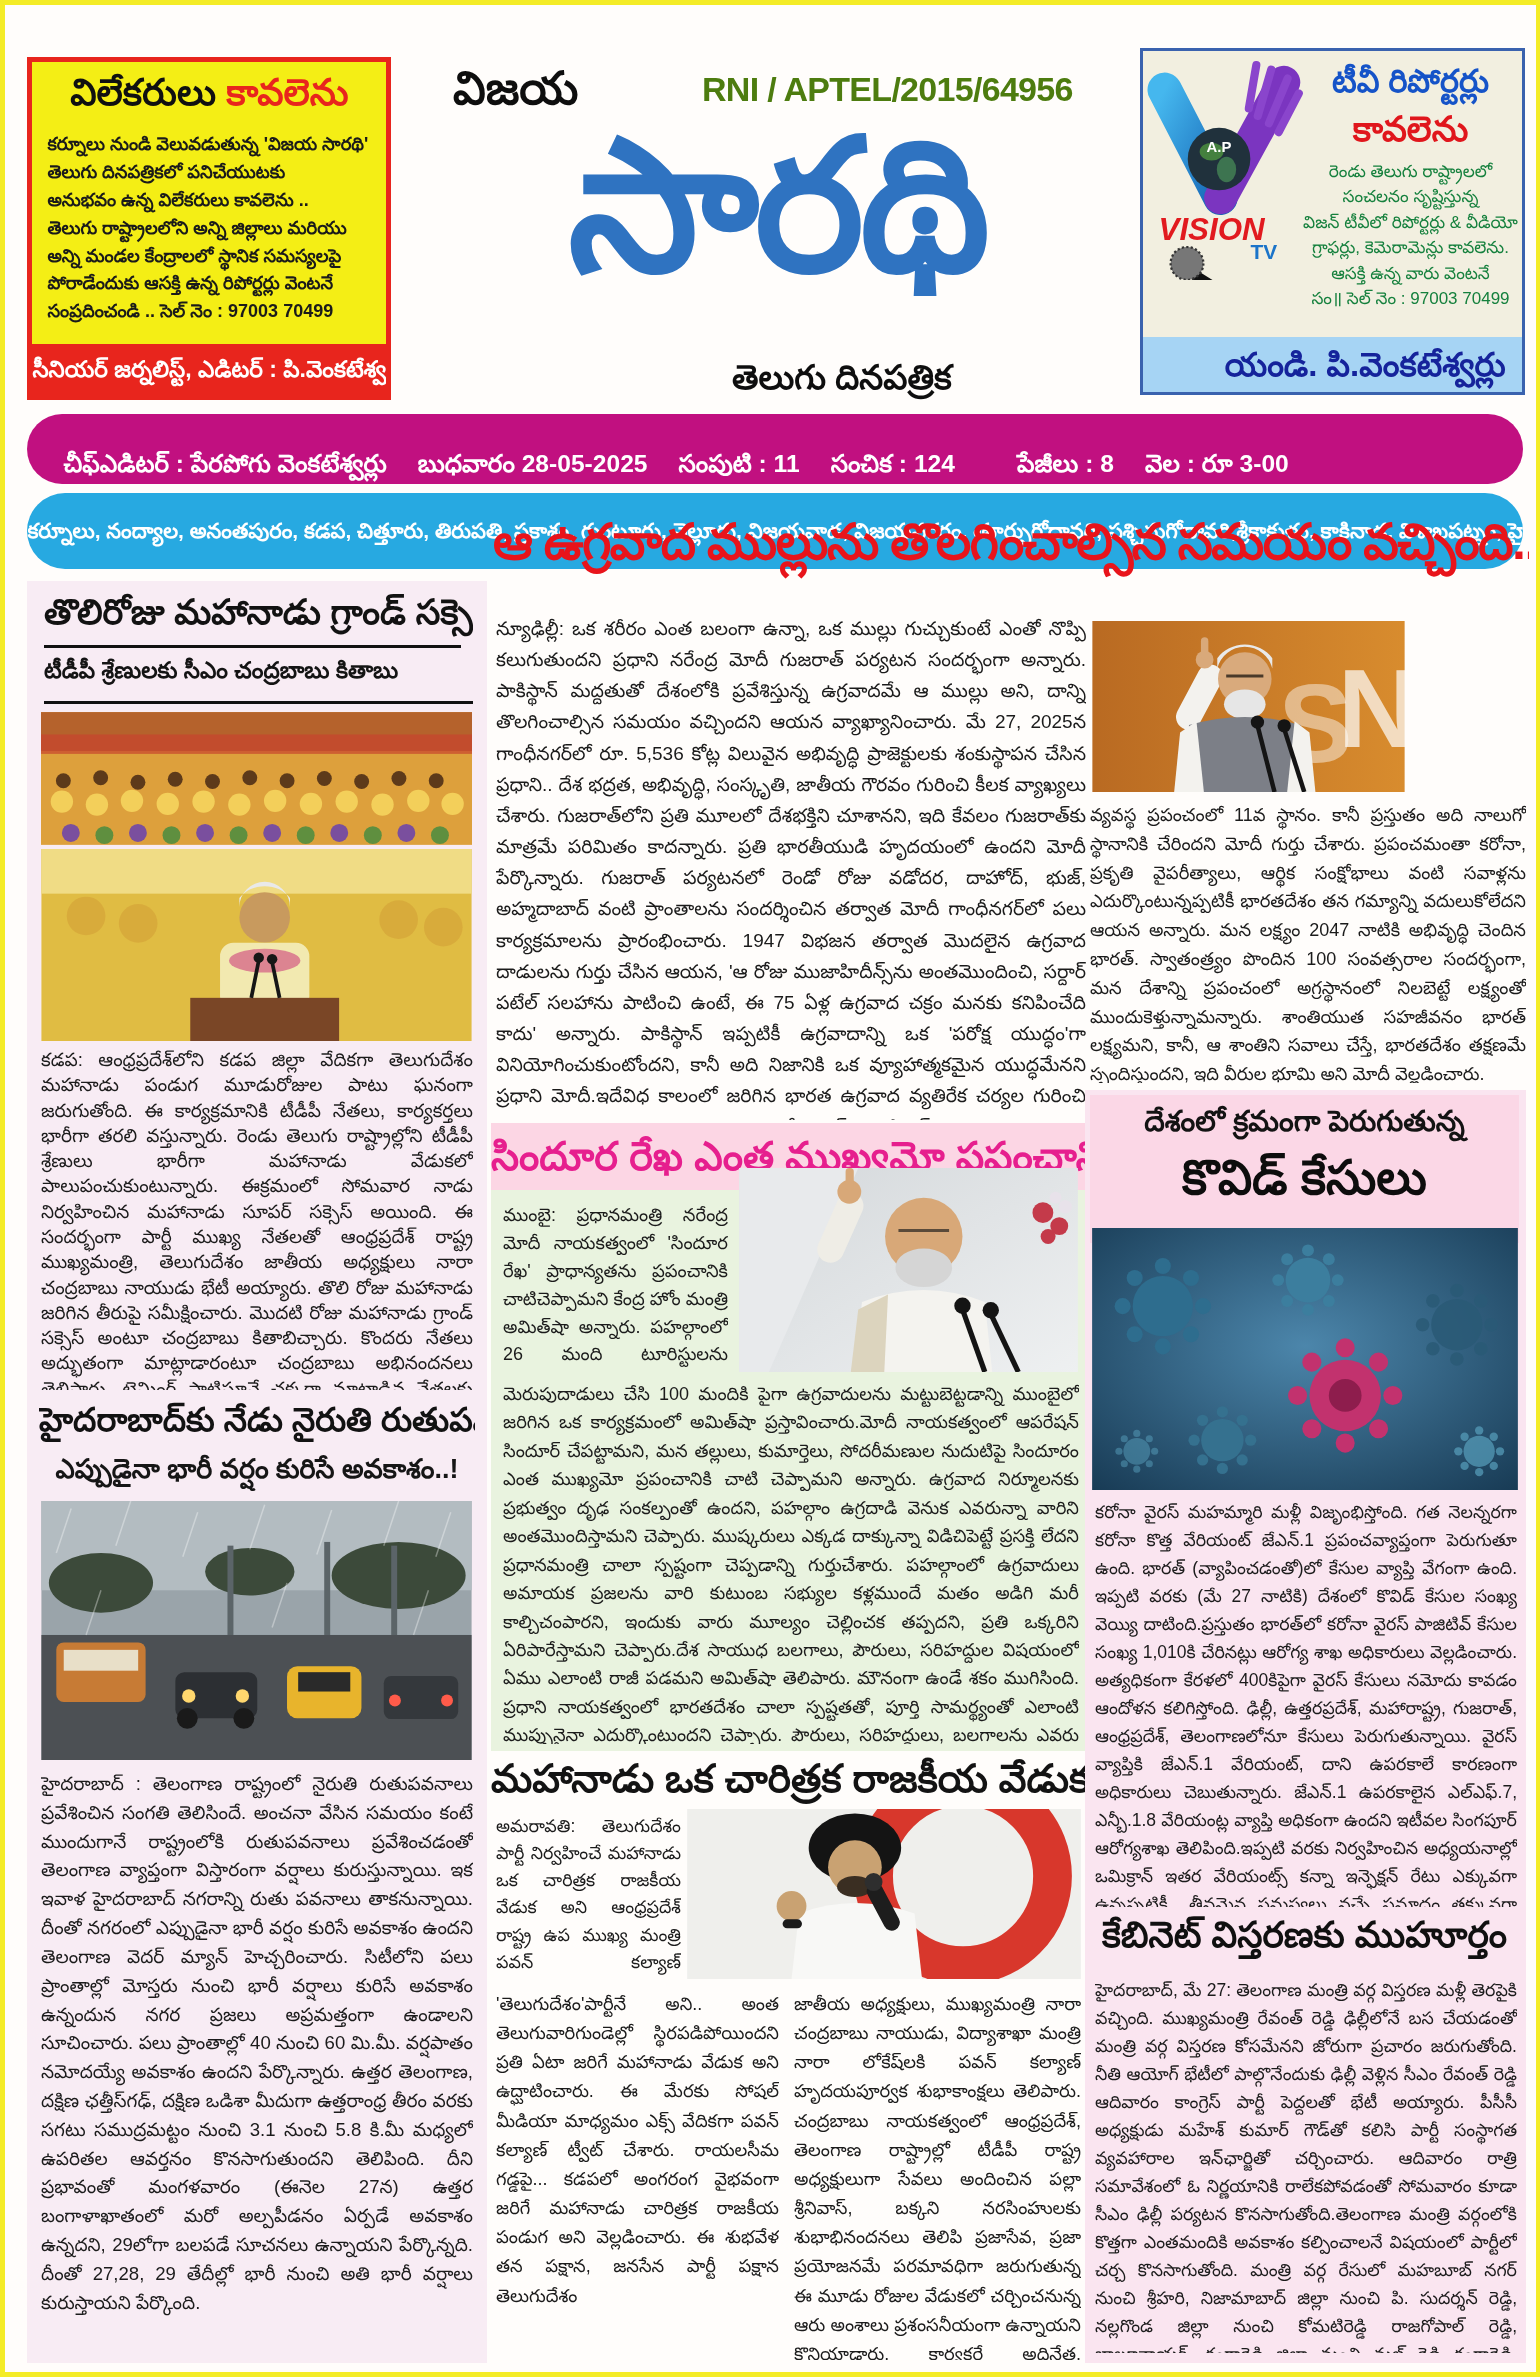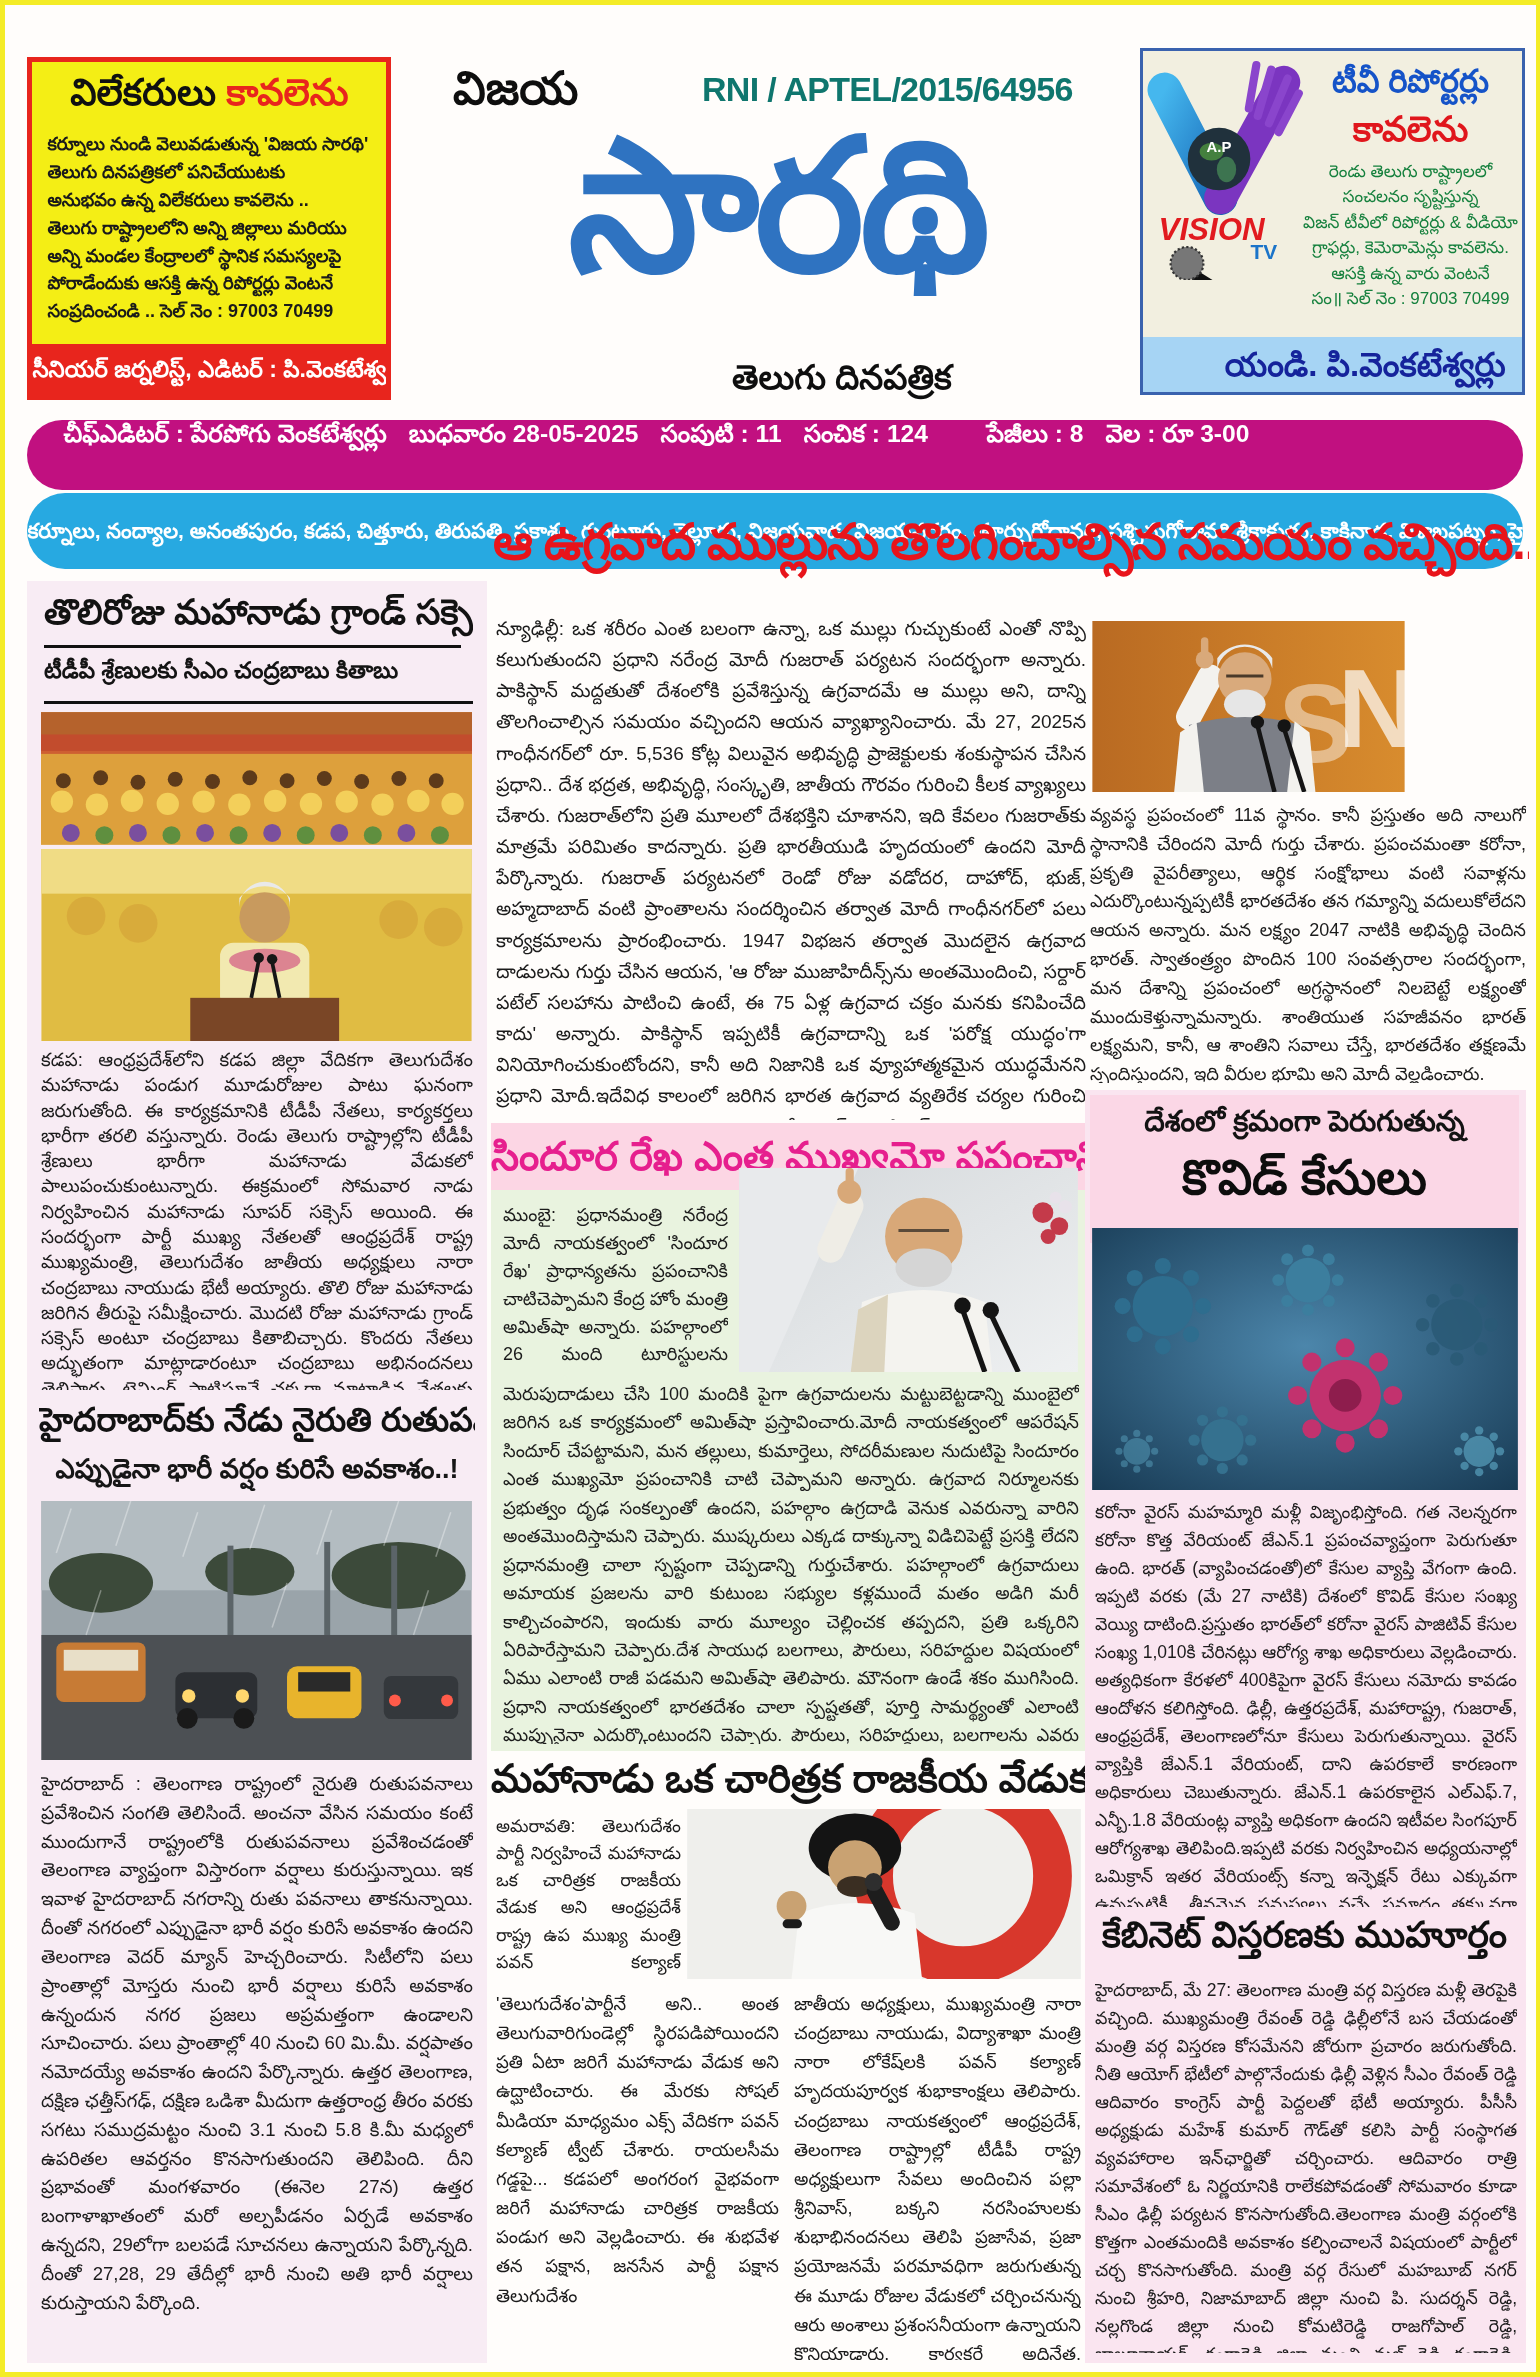--- a/index.html
+++ b/index.html
@@ -28,21 +28,21 @@
 అనుభవం ఉన్న విలేకరులు కావలెను ..
 తెలుగు రాష్ట్రాలలోని అన్ని జిల్లాలు మరియు
 అన్ని మండల కేంద్రాలలో స్థానిక సమస్యలపై
 పోరాడేందుకు ఆసక్తి ఉన్న రిపోర్టర్లు వెంటనే
 సంప్రదించండి .. సెల్ నెం : 97003 70499</div>
     <div class="abs ctr" style="left:0;bottom:0;width:100%;height:51px;background:#e8251d;color:#fff;font-size:23px;font-weight:800;line-height:51px;white-space:nowrap;overflow:hidden;">సీనియర్ జర్నలిస్ట్, ఎడిటర్ : పి.వెంకటేశ్వర్లు</div>
   </div>
 
   <div class="abs" style="left:414px;top:26px;width:716px;height:369px;">
     <div class="abs" style="left:34px;top:30px;font-size:46px;font-weight:900;color:#0e0e0e;">విజయ</div>
-    <div class="abs" style="left:283px;top:39px;font-size:34px;font-weight:800;color:#0f766e;letter-spacing:-0.7px;">RNI / APTEL/2015/64956</div>
+    <div class="abs" style="left:283px;top:39px;font-size:34px;font-weight:800;color:#4d7c0f;letter-spacing:-0.7px;">RNI / APTEL/2015/64956</div>
     <div class="abs ctr nowrap" style="left:0;top:60px;width:100%;font-size:185px;font-weight:900;color:#2f73c1;line-height:1.25;letter-spacing:-4.5px;">సారథి</div>
     <div class="abs" style="left:313px;top:327px;font-size:34px;font-weight:800;color:#0e0e0e;">తెలుగు దినపత్రిక</div>
   </div>
 
   <div class="abs" style="left:1135px;top:43px;width:385px;height:347px;background:#f2efe0;border:3.7px solid #3a62ae;box-sizing:border-box;">
     <svg class="abs" style="left:3px;top:4.5px;" width="158" height="224" viewBox="0 0 212 300">
       <defs>
         <linearGradient id="vb" x1="0" y1="0" x2="1" y2="1">
           <stop offset="0" stop-color="#45b7ee"></stop>
             <stop offset="1" stop-color="#1565b5"></stop>
@@ -74,21 +74,21 @@
       <div class="pre" style="font-size:17px;font-weight:400;line-height:1.5;color:#15803d;margin-top:1px;">రెండు తెలుగు రాష్ట్రాలలో
 సంచలనం సృష్టిస్తున్న
 విజన్ టీవీలో రిపోర్టర్లు &amp; వీడియో
 గ్రాఫర్లు, కెమెరామెన్లు కావలెను.
 ఆసక్తి ఉన్న వారు వెంటనే
 సం॥ సెల్ నెం : 97003 70499</div>
     </div>
     <div class="abs" style="left:0;bottom:0;width:100%;height:55px;background:#a6d4f4;color:#15239b;font-size:33px;font-weight:900;line-height:55px;text-align:right;padding-right:16.4px;box-sizing:border-box;white-space:nowrap;overflow:hidden;">యండి. పి.వెంకటేశ్వర్లు</div>
   </div>
 
-  <div class="abs" style="left:22.4px;top:409px;width:1496px;height:70px;border-radius:35px;background:#c11080;display:flex;align-items:flex-start;padding:0 36px;box-sizing:border-box;gap:22px;color:#fff;font-size:24.6px;font-weight:800;white-space:nowrap;margin-top:6px;">
+  <div class="abs" style="left:22.4px;top:409px;width:1496px;height:70px;border-radius:35px;background:#c11080;display:flex;align-items:flex-end;padding:0 36px;box-sizing:border-box;gap:31px;color:#fff;font-size:24.6px;font-weight:800;white-space:nowrap;">
     <span>చీఫ్ఎడిటర్ : పేరపోగు వెంకటేశ్వర్లు</span>
     <span>బుధవారం 28-05-2025</span>
     <span>సంపుటి : 11</span>
     <span>సంచిక : 124</span>
     <span style="flex:1"></span>
     <span>పేజీలు : 8</span>
     <span>వెల : రూ 3-00</span>
     <span style="width:216px"></span>
   </div>
 

